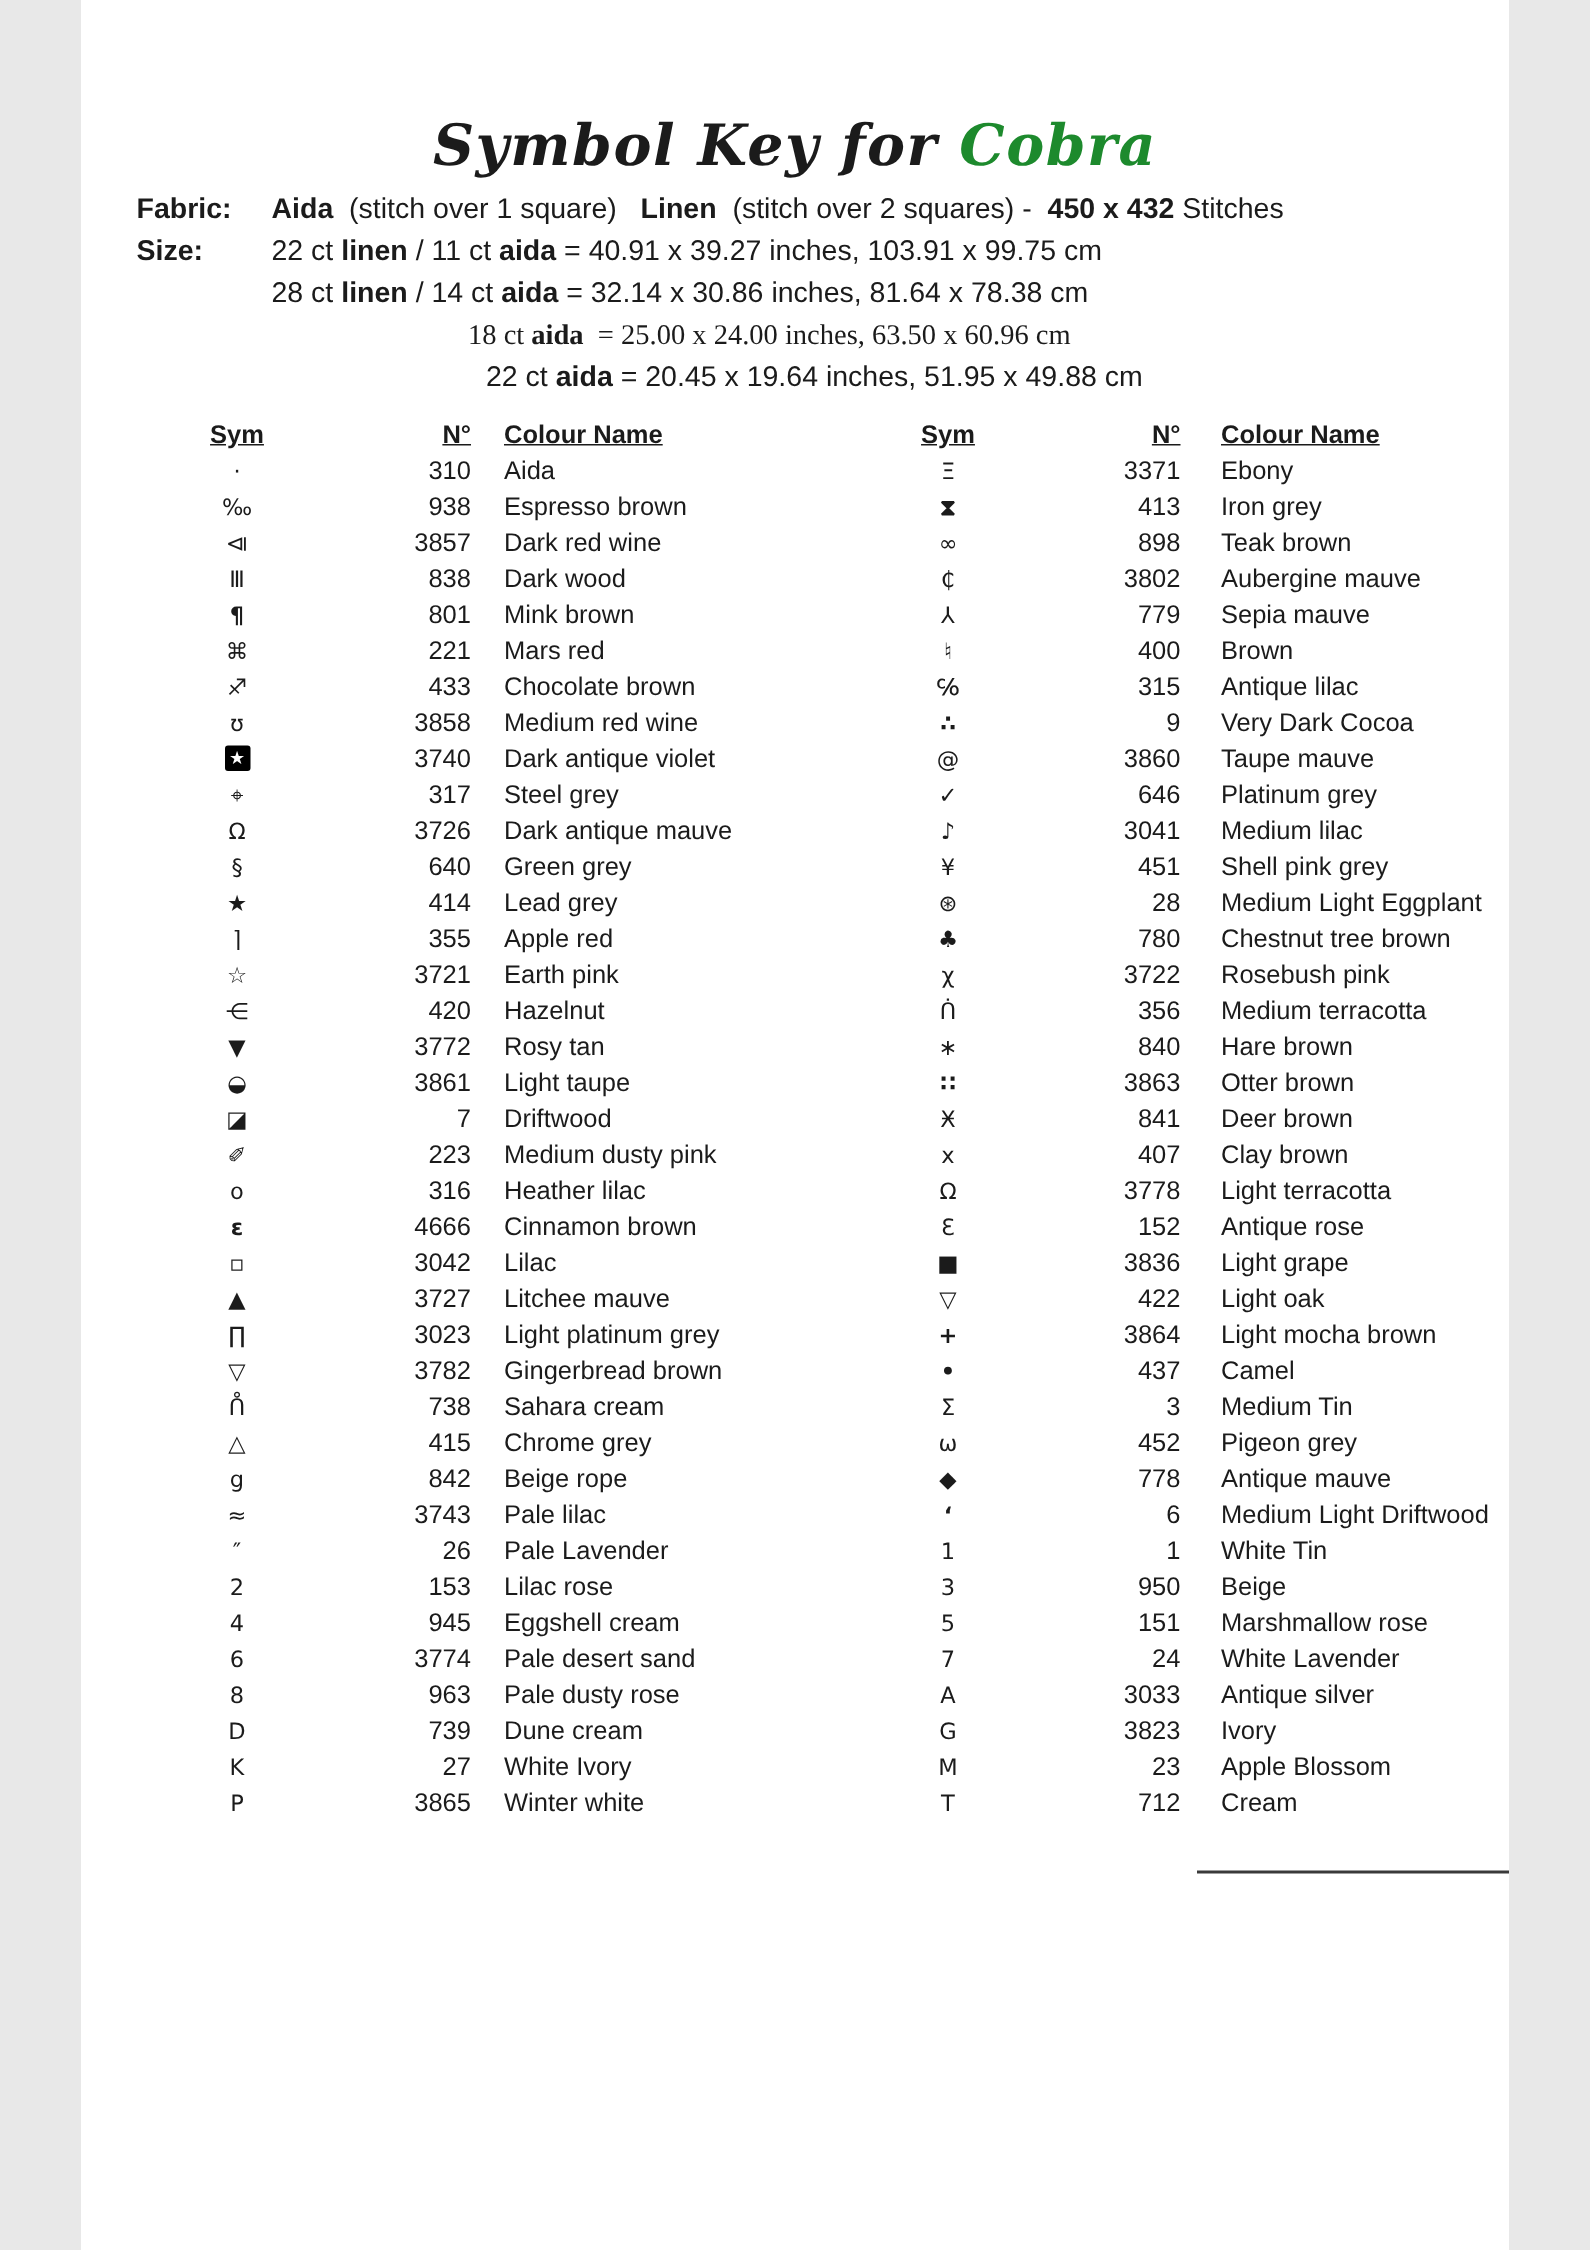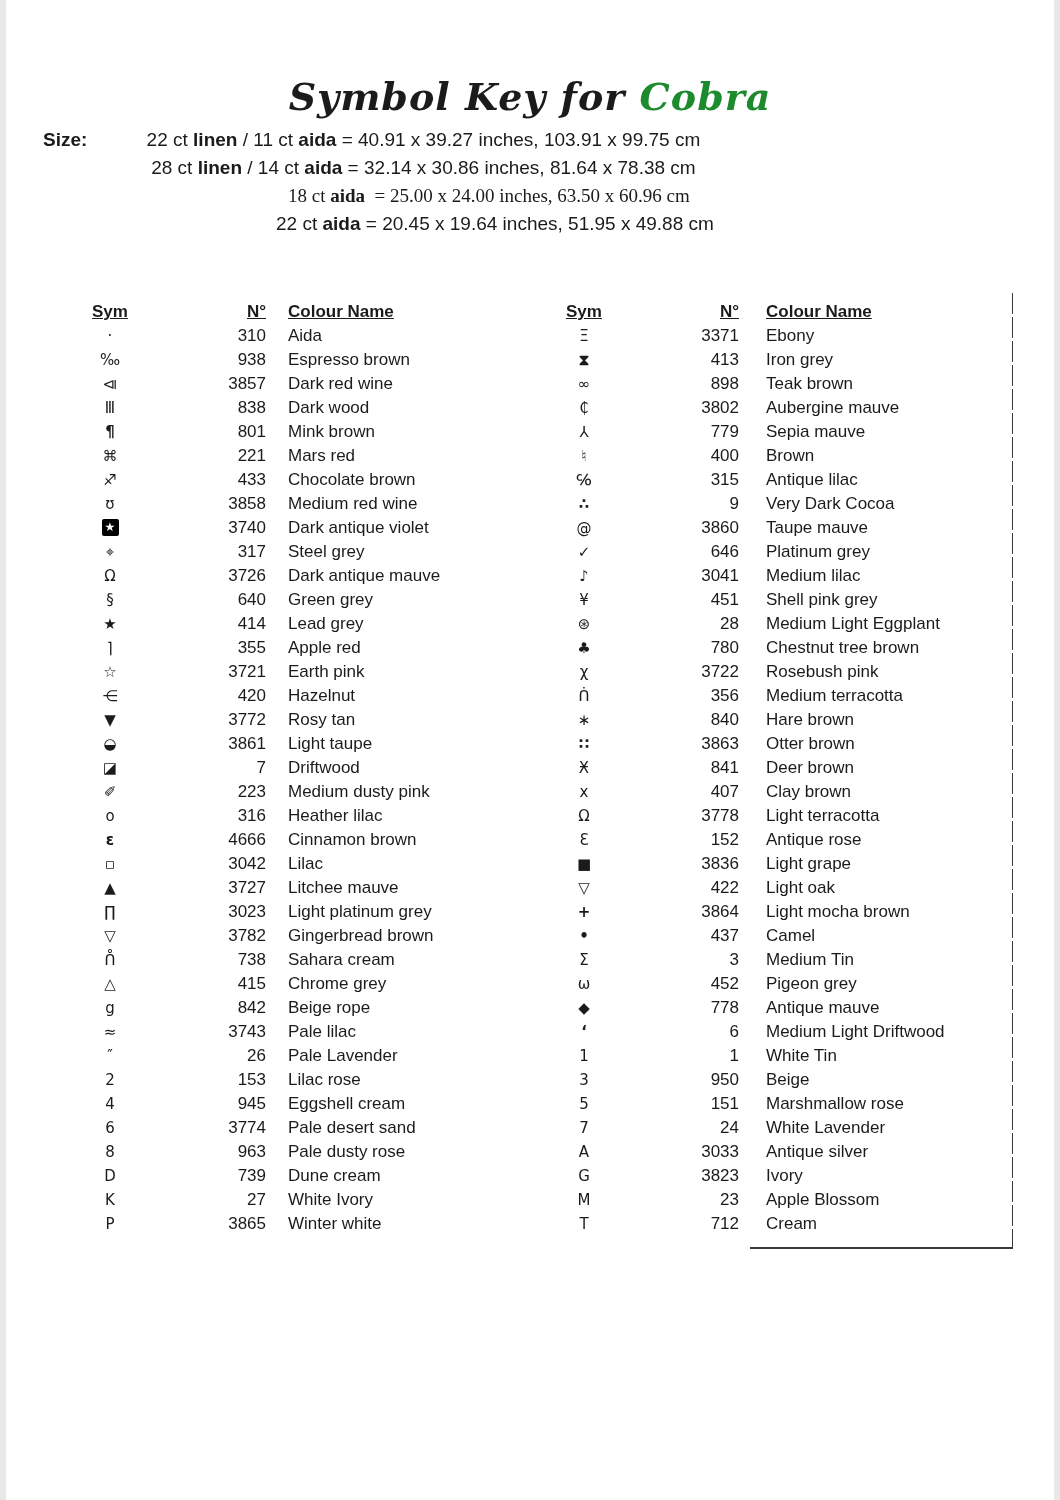--- a/index.html
+++ b/index.html
@@ -1,36 +1,36 @@
 <!DOCTYPE html>
 <html><head>
 <meta charset="utf-8">
 <style>
   html,body{margin:0;padding:0;background:#e8e8e8;}
-  .page{position:relative;width:1048px;height:1500px;background:#ffffff;margin:0 auto;
+  .page{position:relative;width:952px;height:1500px;background:#ffffff;margin:0 auto;
         font-family:"Liberation Sans",sans-serif;color:#1b1b1b;overflow:hidden;}
 
   
   .title{position:absolute;top:74px;left:0;width:100%;text-align:center;
          font-family:"DejaVu Serif",serif;font-style:italic;font-weight:bold;
          font-size:38px;letter-spacing:1px;white-space:pre;}
 
   
   .info{position:absolute;left:37px;top:126px;font-size:19px;line-height:28px;}
   .info-row{white-space:pre;}
   .row-label{display:inline-block;width:90px;font-weight:bold;vertical-align:top;}
   .size-lines{display:inline-block;vertical-align:top;}
-  .size-line{white-space:pre;text-align:center;}
+  .size-line{white-space:pre;}
   .size-line:nth-of-type(3){padding-left:131px;font-family:Liberation Serif, serif;}
   .size-line:nth-of-type(4){padding-left:143px;}
   .seg{white-space:pre;}
   .seg.b{font-weight:bold;}
 
   
-  .key-table{position:absolute;top:300px;}
+  .key-table{position:absolute;top:278px;}
   .key-table.left{left:60px;}
   .key-table.right{left:535px;}
   .krow{display:flex;height:24px;line-height:24px;font-size:17px;}
   .c-sym{width:88px;text-align:center;font-family:"DejaVu Sans",sans-serif;font-size:15px;}
   .key-table.right .c-sym{width:86px;}
   .c-num{width:112px;text-align:right;}
   .c-name{padding-left:22px;white-space:pre;}
   .key-table.right .c-name{padding-left:27px;}
   .khead{font-weight:bold;}
   .khead .hu{text-decoration:underline;}
@@ -46,20 +46,21 @@
   .hline{position:absolute;left:744px;top:1247px;width:263px;height:2px;background:#3a3a3a;}
 </style>
 </head>
 <body>
 
 <div class="page">
 
   <div class="title"><span>Symbol Key for </span><span class="name" id="title-name" style="color: rgb(29, 138, 45);">Cobra</span></div>
 
   <div class="info">
+    <div class="info-row"><span class="row-label">Fabric:</span><span id="fabric-segs"><span class="seg b">Aida</span><span class="seg">  (stitch over 1 square)   </span><span class="seg b">Linen</span><span class="seg">  (stitch over 2 squares) -  </span><span class="seg b">450 x 432</span><span class="seg"> Stitches</span></span></div>
     <div class="info-row"><span class="row-label">Size:</span><span class="size-lines" id="size-lines"><div class="size-line"><span class="seg">22 ct </span><span class="seg b">linen</span><span class="seg"> / 11 ct </span><span class="seg b">aida</span><span class="seg"> = 40.91 x 39.27 inches, 103.91 x 99.75 cm</span></div><div class="size-line"><span class="seg">28 ct </span><span class="seg b">linen</span><span class="seg"> / 14 ct </span><span class="seg b">aida</span><span class="seg"> = 32.14 x 30.86 inches, 81.64 x 78.38 cm</span></div><div class="size-line"><span class="seg">18 ct </span><span class="seg b">aida</span><span class="seg">  = 25.00 x 24.00 inches, 63.50 x 60.96 cm</span></div><div class="size-line"><span class="seg">22 ct </span><span class="seg b">aida</span><span class="seg"> = 20.45 x 19.64 inches, 51.95 x 49.88 cm</span></div></span></div>
   </div>
 
   <div class="key-table left" id="left-table">
     <div class="krow khead">
       <span class="c-sym"><span class="hu">Sym</span></span>
       <span class="c-num"><span class="hu">N°</span></span>
       <span class="c-name"><span class="hu">Colour Name</span></span>
     </div>
   <div class="krow">

